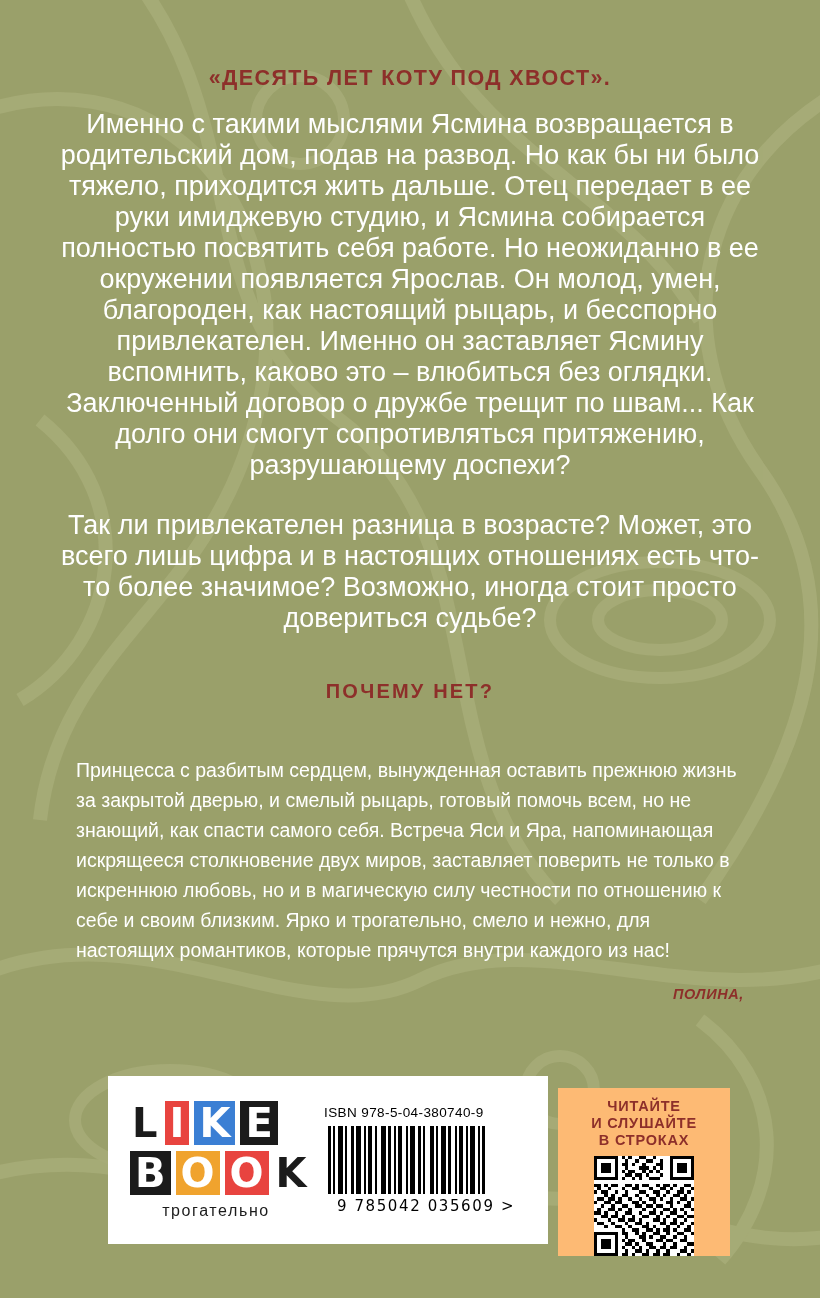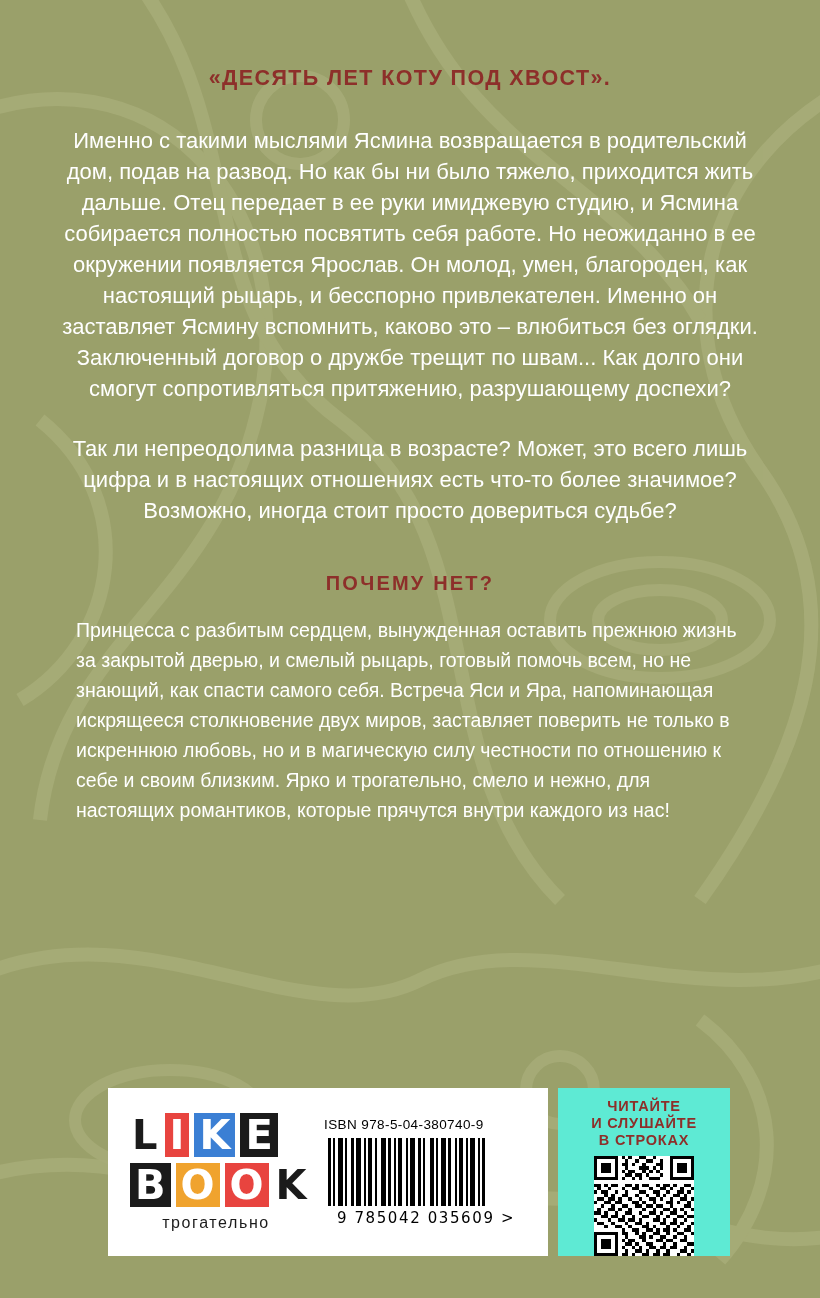--- a/index.html
+++ b/index.html
@@ -38,25 +38,25 @@
     margin-top: 66px;
     color: #8d2f2a;
     font-size: 21.5px;
     font-weight: bold;
     letter-spacing: 1.4px;
     text-align: center;
     text-transform: uppercase;
   }
 
   .blurb {
-    margin-top: 34px;
+    margin-top: 18px;
     width: 700px;
     text-align: center;
     color: #ffffff;
-    font-size: 22px;
+    font-size: 27px;
     line-height: 31px;
   }
 
   .blurb p {
     margin: 0;
   }
   .blurb p + p {
     margin-top: 29px;
   }
 
@@ -64,21 +64,21 @@
     margin-top: 46px;
     color: #8d2f2a;
     font-size: 20px;
     font-weight: bold;
     letter-spacing: 2.2px;
     text-align: center;
     text-transform: uppercase;
   }
 
   .review {
-    margin-top: 20px;
+    margin-top: 52px;
     width: 668px;
     text-align: left;
     color: #ffffff;
     font-size: 19.5px;
     line-height: 30px;
   }
 
   .review-attrib {
     margin-top: 20px;
     width: 668px;
@@ -178,29 +178,30 @@
     margin-top: 3px;
     width: 208px;
     font-family: "DejaVu Sans", sans-serif;
     font-size: 15px;
     letter-spacing: 1.6px;
     color: #000;
     text-align: center;
   }
 
   .qr-box {
-    background: #5eead4;
+    background: #fdba74;
     width: 172px;
     height: 168px;
     display: flex;
     flex-direction: column;
     align-items: center;
     justify-content: flex-end;
     padding-top: 10px;
     box-sizing: border-box;
+    margin-top: 12px;
   }
   .qr-caption {
     color: #8d2f2a;
     font-size: 14.5px;
     font-weight: bold;
     line-height: 17px;
     letter-spacing: 0.8px;
     text-align: center;
     text-transform: uppercase;
   }
@@ -234,28 +235,29 @@
     <circle cx="560" cy="1090" r="34"></circle>
   </g>
 </svg>
 
 <div id="page">
 
   <div class="headline">«ДЕСЯТЬ ЛЕТ КОТУ ПОД ХВОСТ».</div>
 
   <div class="blurb">
     <p>Именно с такими мыслями Ясмина возвращается в родительский дом, подав на развод. Но как бы ни было тяжело, приходится жить дальше. Отец передает в ее руки имиджевую студию, и Ясмина собирается полностью посвятить себя работе. Но неожиданно в ее окружении появляется Ярослав. Он молод, умен, благороден, как настоящий рыцарь, и бесспорно привлекателен. Именно он заставляет Ясмину вспомнить, каково это – влюбиться без оглядки. Заключенный договор о дружбе трещит по швам... Как долго они смогут сопротивляться притяжению, разрушающему доспехи?</p>
-    <p>Так ли непреодолима разница в возрасте? Может, это всего лишь цифра и в настоящих отношениях есть что-то более значимое? Возможно, иногда стоит просто довериться судьбе?</p>
+    <p>Так ли привлекателен разница в возрасте? Может, это всего лишь цифра и в настоящих отношениях есть что-то более значимое? Возможно, иногда стоит просто довериться судьбе?</p>
   </div>
 
   <div class="why-not">ПОЧЕМУ НЕТ?</div>
 
   <div class="review">Принцесса с разбитым сердцем, вынужденная оставить прежнюю жизнь за закрытой дверью, и смелый рыцарь, готовый помочь всем, но не знающий, как спасти самого себя. Встреча Яси и Яра, напоминающая искрящееся столкновение двух миров, заставляет поверить не только в искреннюю любовь, но и в магическую силу честности по отношению к себе и своим близким. Ярко и трогательно, смело и нежно, для настоящих романтиков, которые прячутся внутри каждого из нас!</div>
 
   <div class="review-attrib">
+    <div>ПОЛИНА,</div>
   </div>
 
   <div class="footer">
 
     <div class="white-box">
 
       <div class="logo">
         <div class="logo-row">
           <span class="logo-letter">L</span>
           <span class="logo-letter boxed" style="background:#e8443f">I</span>

